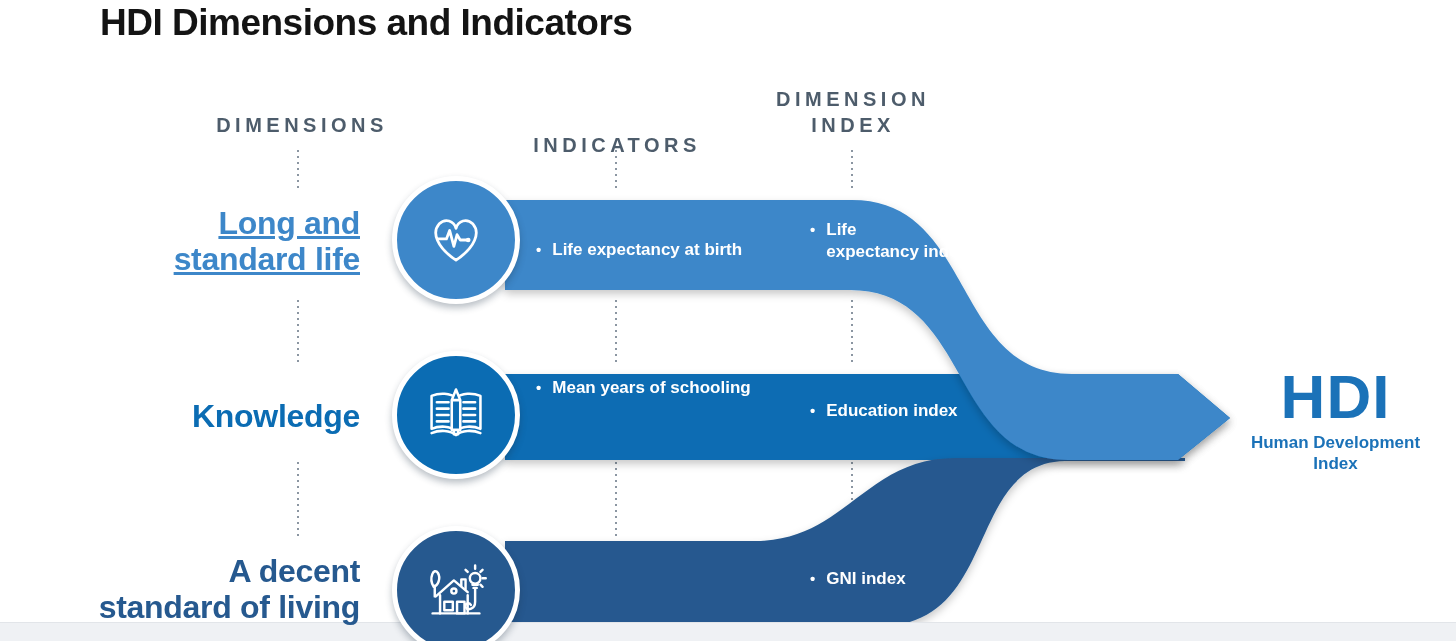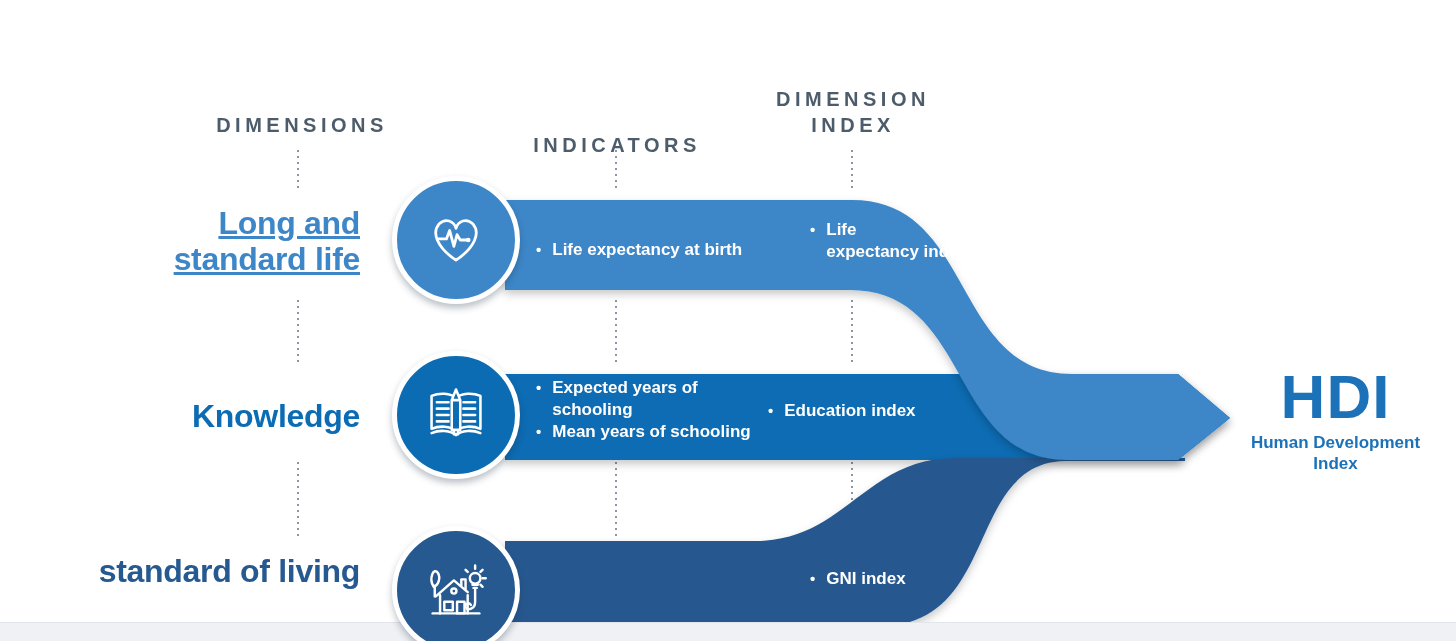--- a/index.html
+++ b/index.html
@@ -76,33 +76,35 @@
 
     <path d="M505,541 H755 C845,541 865,458 955,458 H1185 L1185,461 H1065
              C965,463 1000,626 880,626 H505 Z" fill="#26598f" filter="url(#bandshadow)"></path>
 
     <path d="M505,200 H852 C975,200 952,374 1072,374 H1178 L1230,418 L1178,460 H1068
              C948,460 972,290 850,290 H505 Z" fill="#3d87c9" filter="url(#bandshadow)"></path>
   </svg>
 
   <div class="abs footer-strip"></div>
 
+  <div class="abs page-title">HDI Dimensions and Indicators</div>
 
   <div class="abs col-header" style="left:192px;top:112px;width:220px;">DIMENSIONS</div>
   <div class="abs col-header" style="left:507px;top:112px;width:220px;margin-top:20px;">INDICATORS</div>
   <div class="abs col-header" style="left:763px;top:86px;width:180px;">DIMENSION INDEX</div>
 
   <div class="abs dim-label lbl-1" style="top:205px;text-decoration:underline;">
     <span>Long and</span>
     <span>standard life</span>
   </div>
   <div class="abs dim-label lbl-2" style="top:398px;">
     <span>Knowledge</span>
   </div>
   <div class="abs dim-label lbl-3" style="top:553px;">
+    <span>A decent</span>
     <span>standard of living</span>
   </div>
 
   <div class="abs circle c1" style="left:392px;top:176px;">
     <svg viewBox="0 0 64 64" fill="none" stroke="#fff" stroke-width="2.6" stroke-linecap="round" stroke-linejoin="round">
       <path d="M32 51 C14 39 9 25 16 17 C22 11 30 14 32 21 C34 14 42 11 48 17 C55 25 50 39 32 51 Z"></path>
       <polyline points="15 31 23 31 26 23 30 38 33 27 36 32 43 32"></polyline>
       <circle cx="43.5" cy="32" r="2.2" fill="#fff" stroke="none"></circle>
     </svg>
   </div>
@@ -137,30 +139,24 @@
   </div>
   <div class="abs band-text bullet" style="left:810px;top:219px;">
     <span class="blines">
       <span>Life</span>
       <span>expectancy index</span>
     </span>
   </div>
 
   <div class="abs" style="left:536px;top:377px;">
     <div class="band-text bullet">
-      <span class="blines">
-        <span>Expected years of</span>
-        <span>schooling</span>
-      </span>
-    </div>
-    <div class="band-text bullet">
       <span>Mean years of schooling</span>
     </div>
   </div>
-  <div class="abs band-text bullet" style="left:768px;top:400px;text-align:right;">
+  <div class="abs band-text bullet" style="left:810px;top:400px;text-align:right;">
     <span>Education index</span>
   </div>
 
   <div class="abs band-text bullet" style="left:810px;top:568px;">
     <span>GNI index</span>
   </div>
 
   <div class="abs hdi-block">
     <div class="hdi-abbr">HDI</div>
     <div class="hdi-sub">

